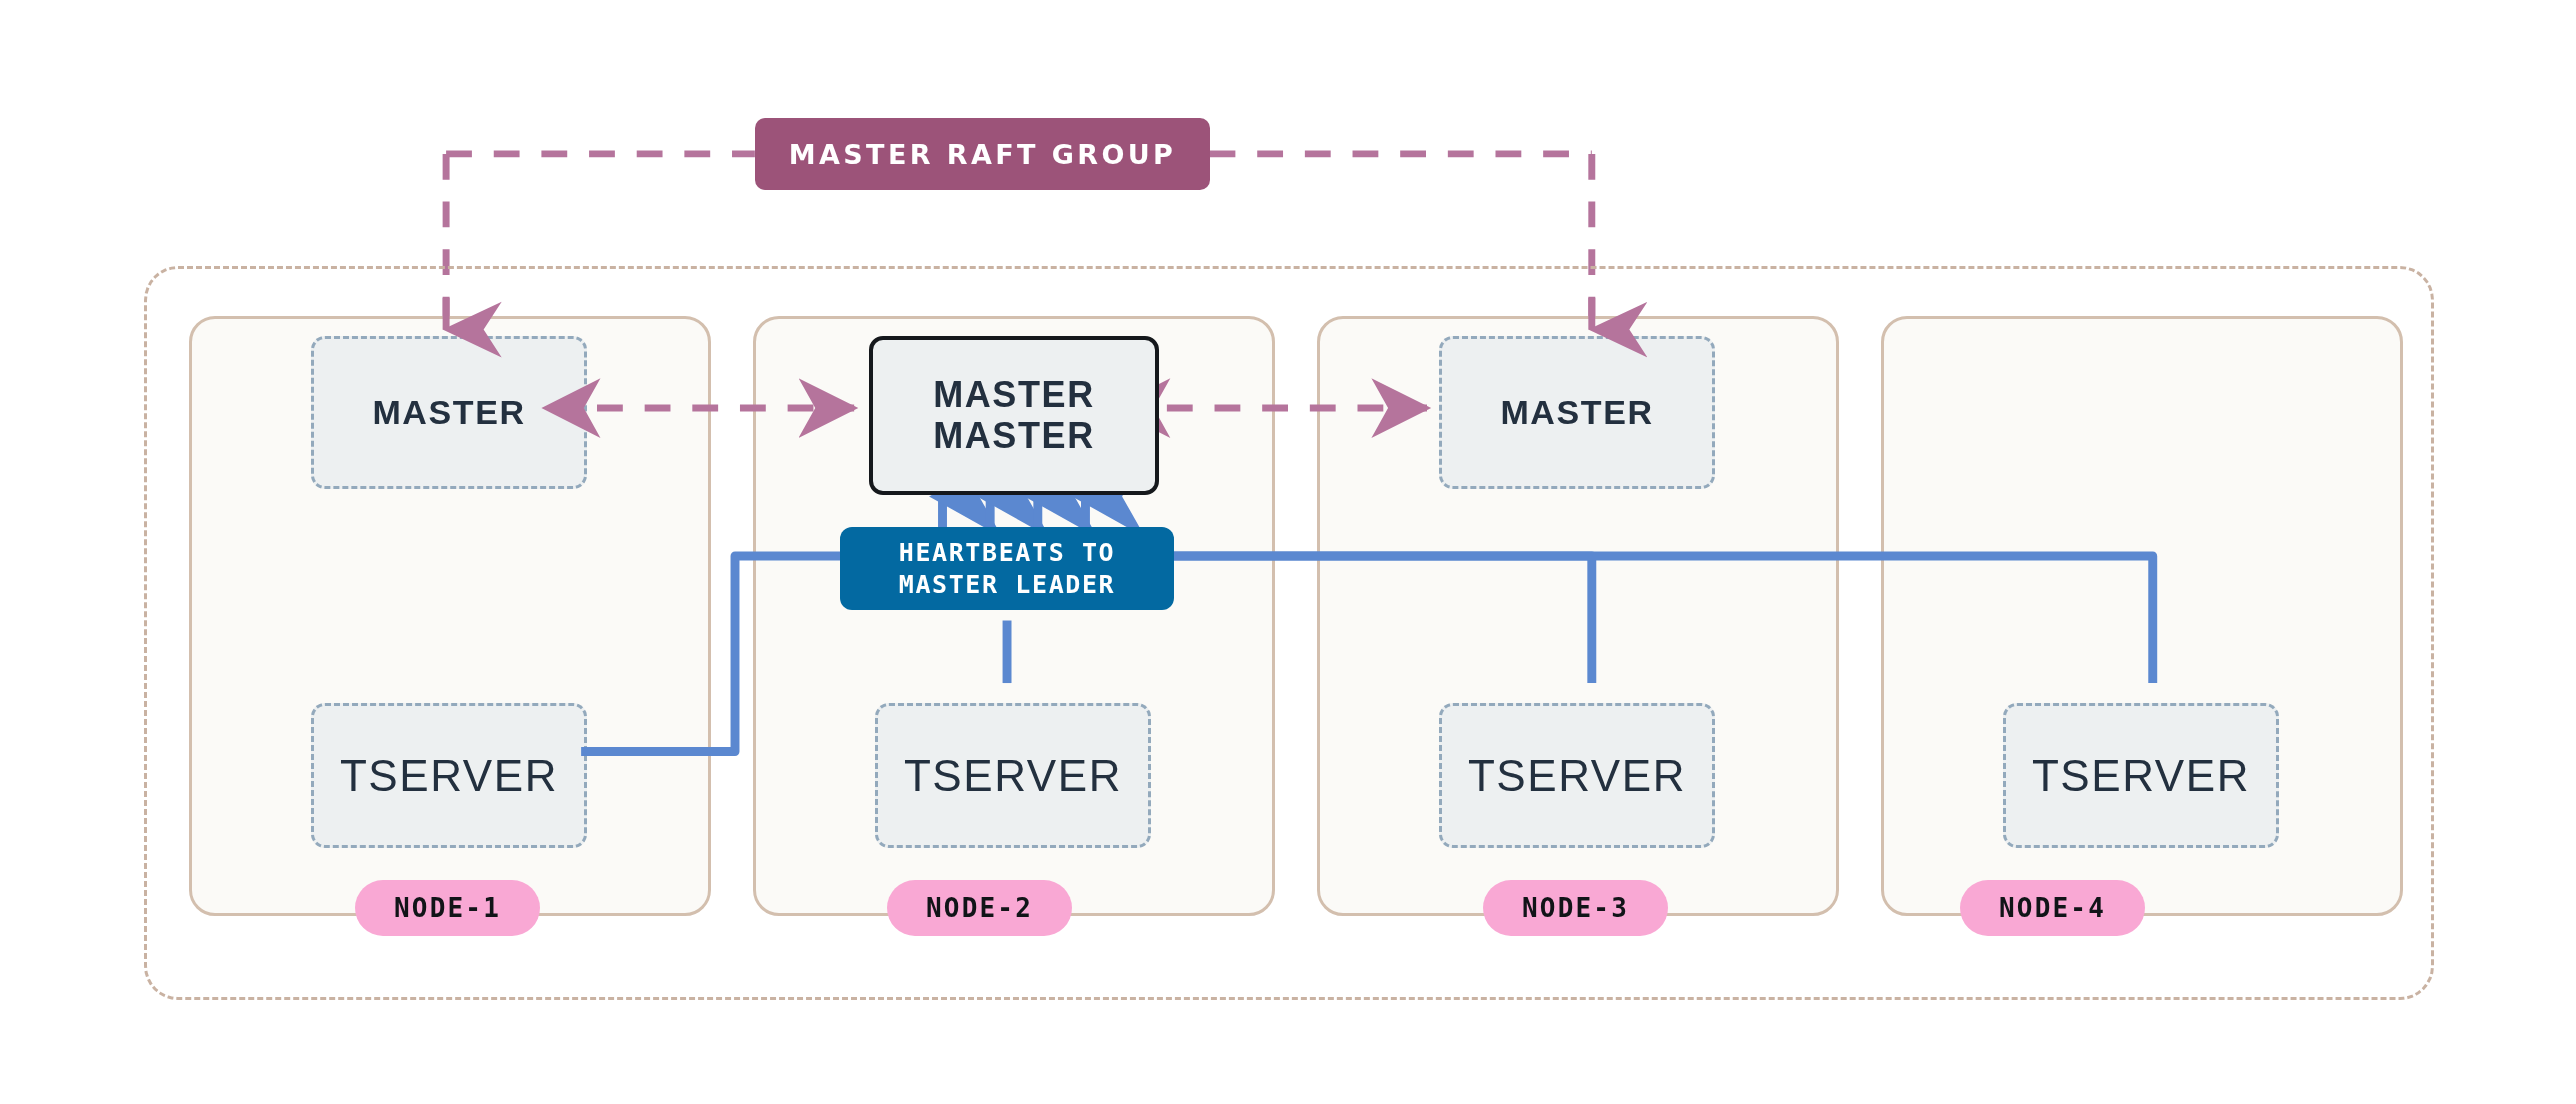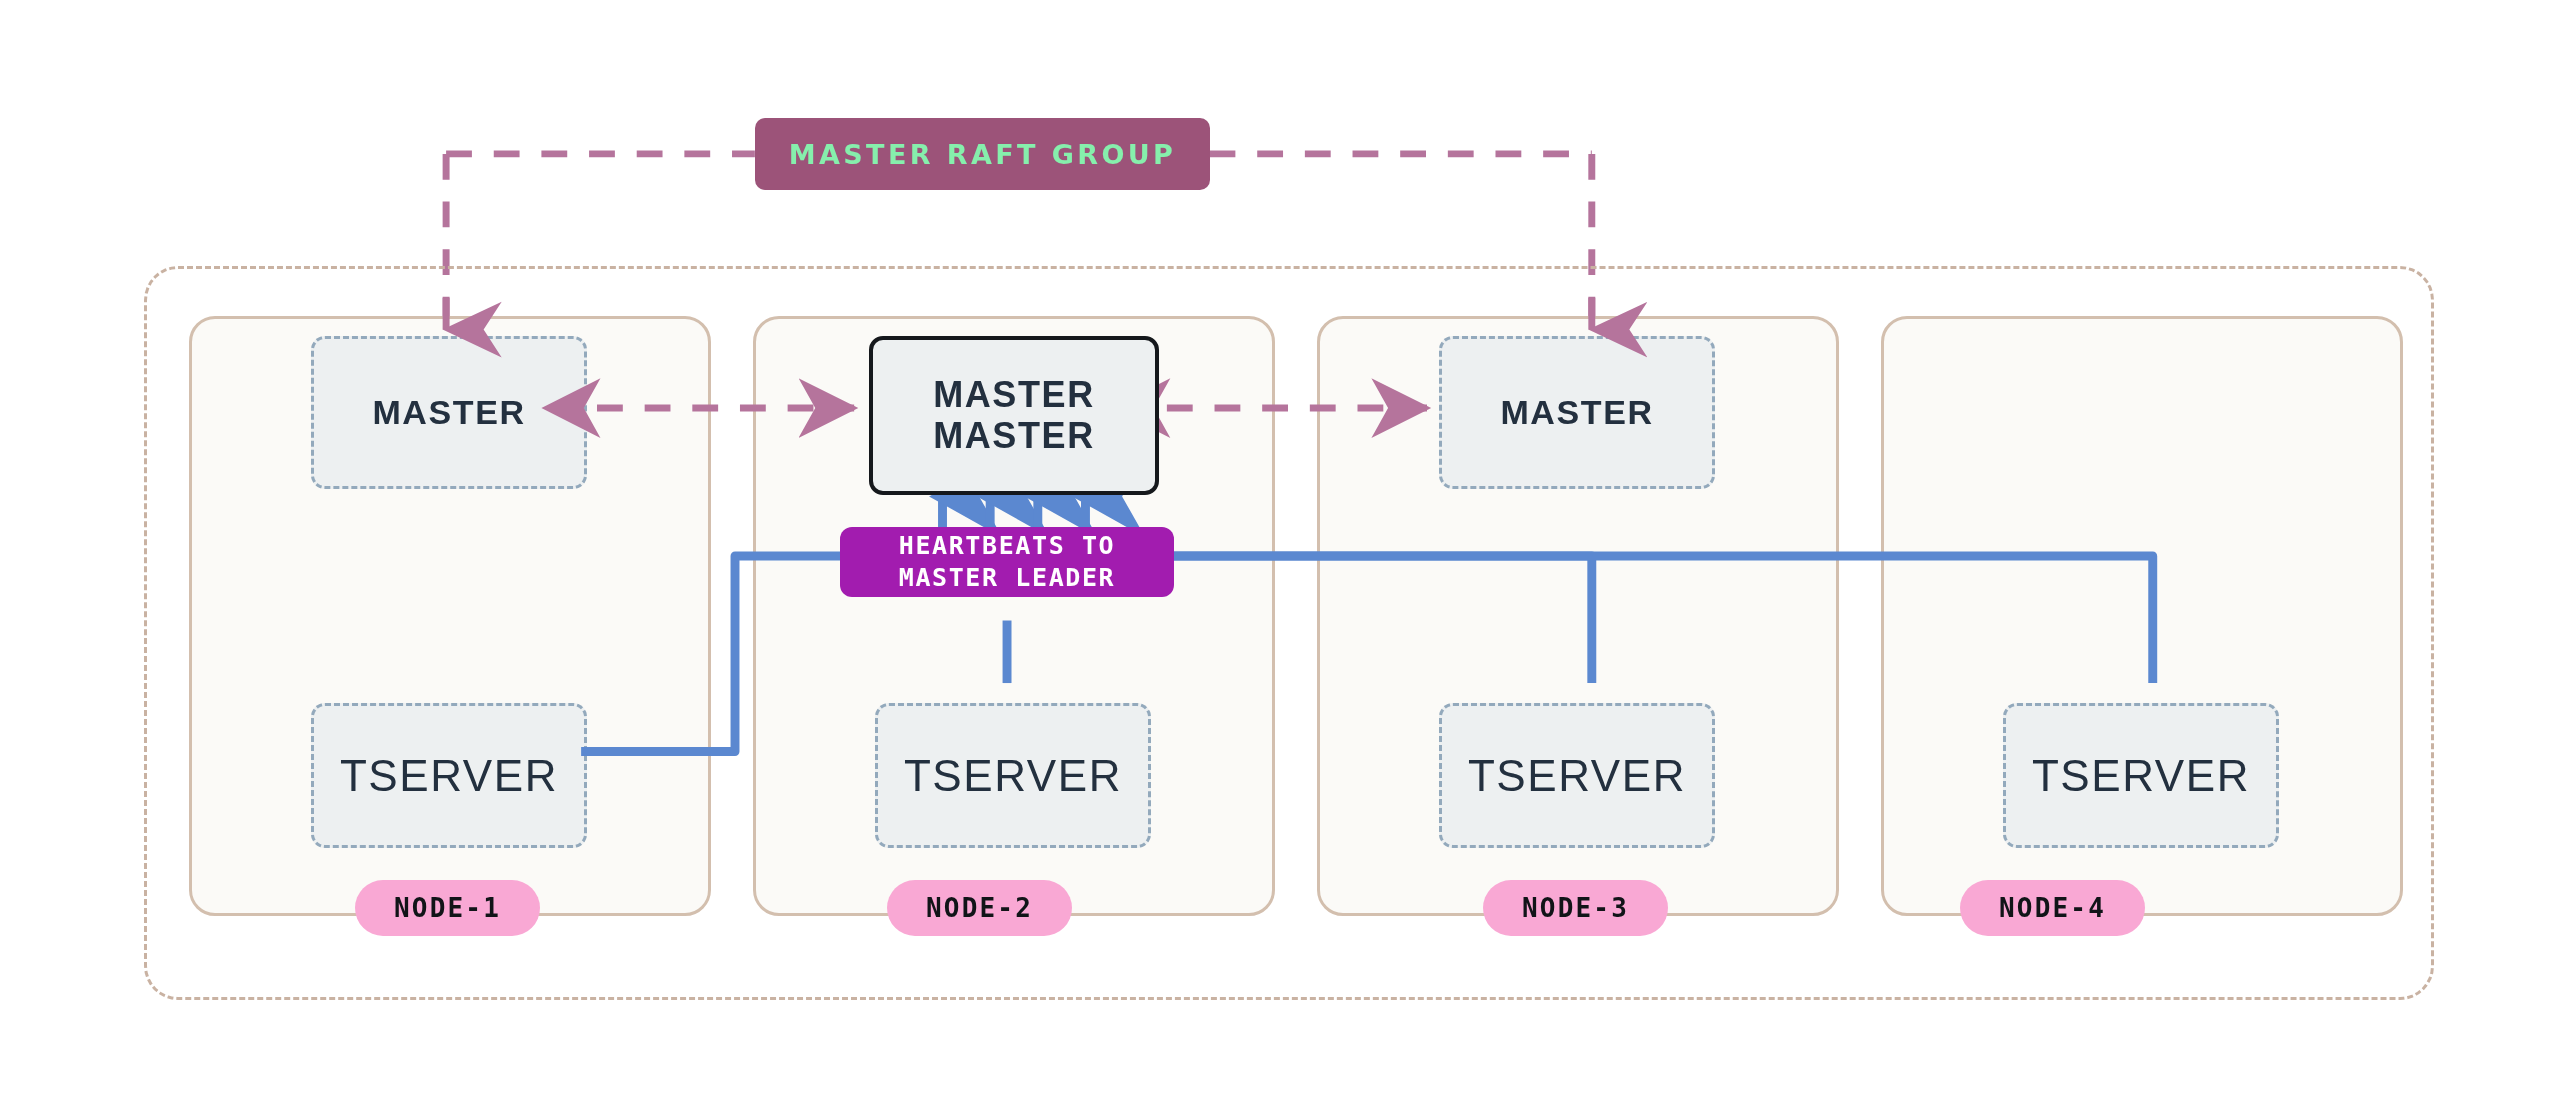--- a/index.html
+++ b/index.html
@@ -147,36 +147,36 @@
     position: absolute;
     left: 755px;
     top: 118px;
     width: 455px;
     height: 72px;
     background: #9c5379;
     border-radius: 10px;
     display: flex;
     align-items: center;
     justify-content: center;
-    color: #86efac;
+    color: #ffffff;
     font-size: 27px;
     font-weight: 700;
     letter-spacing: 3.4px;
     font-family: "DejaVu Sans", sans-serif;
     z-index: 7;
   }
 
   
   .heartbeat-label {
     position: absolute;
     left: 840px;
     top: 527px;
     width: 334px;
-    height: 70px;
-    background: #a21caf;
+    height: 83px;
+    background: #0369a1;
     border-radius: 12px;
     display: flex;
     flex-direction: column;
     align-items: center;
     justify-content: center;
     line-height: 1.28;
     color: #ffffff;
     font-size: 25px;
     font-weight: 700;
     letter-spacing: 1.6px;

